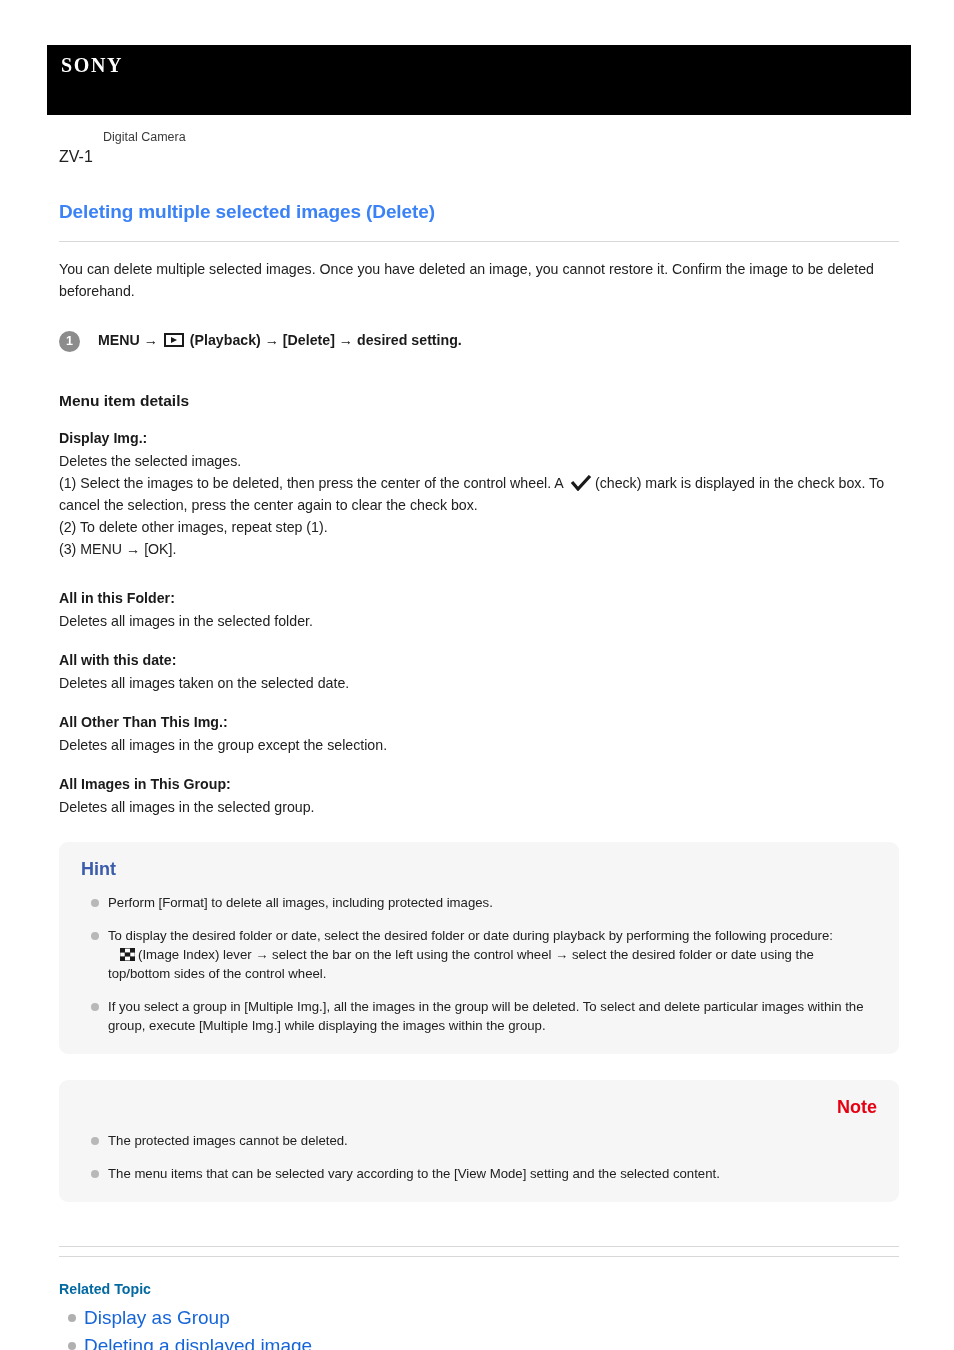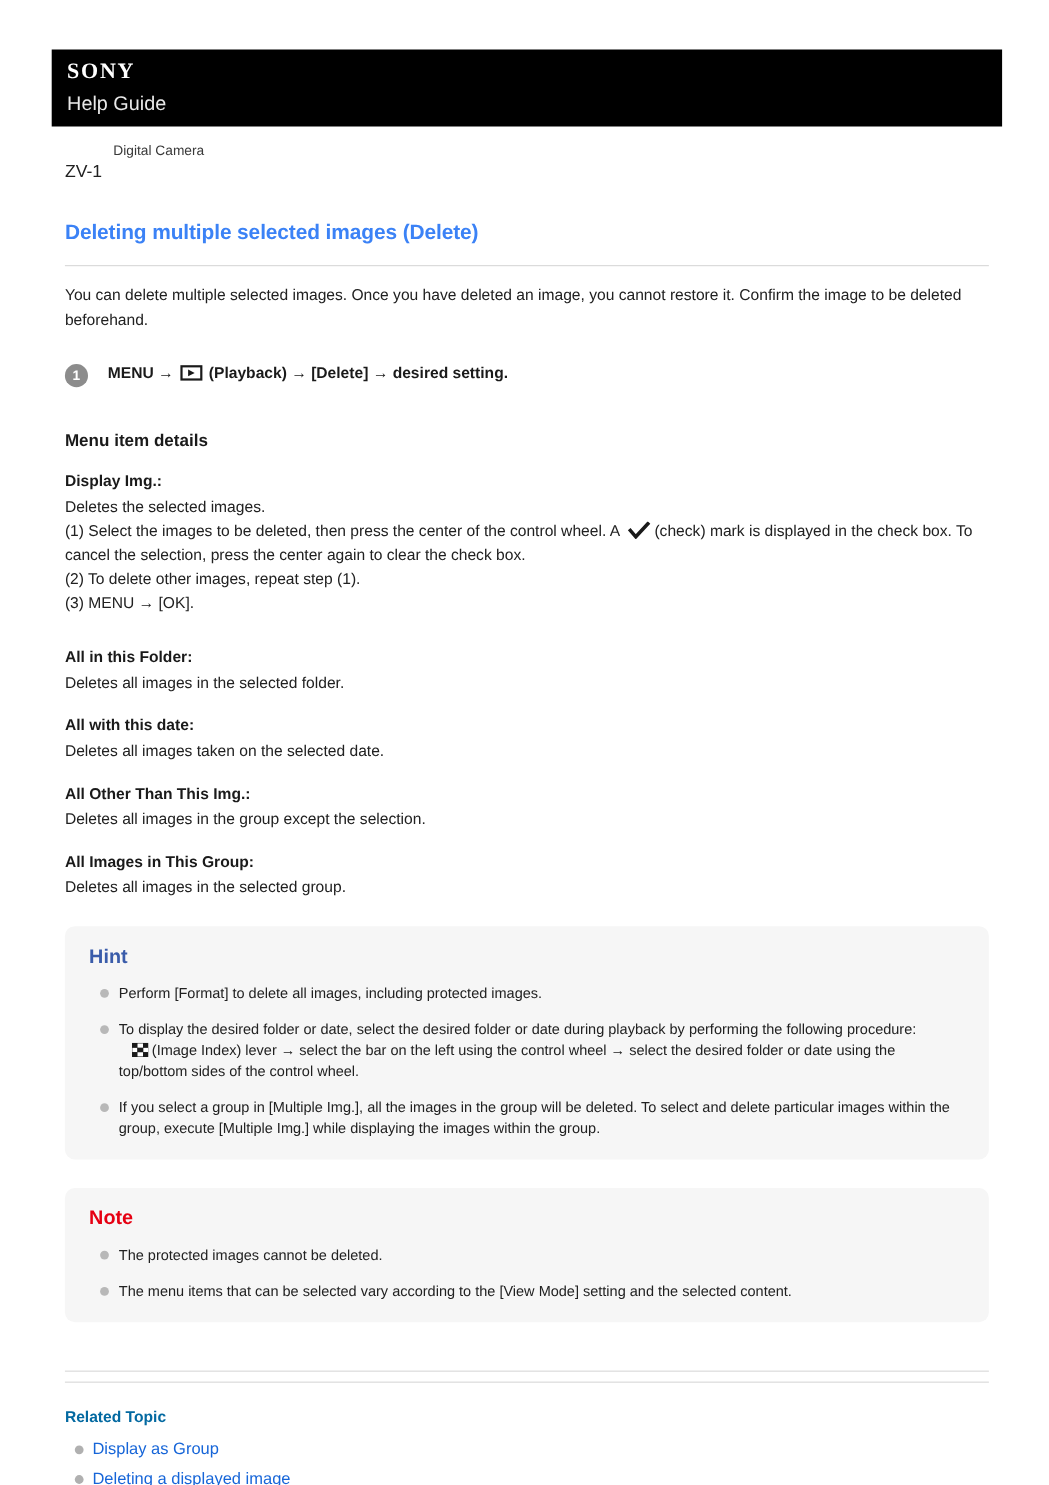--- a/index.html
+++ b/index.html
@@ -180,21 +180,21 @@
     margin-top: 24px;
   }
   .callout.note { margin-top: 26px; }
   .callout-title {
     font-size: 18px;
     font-weight: bold;
     line-height: 20px;
     margin-bottom: 8px;
   }
   .callout-title.hint  { color: #3a5caa; }
-  .callout-title.note  { color: #e60012; }
+  .callout-title.note  { color: #e60012; text-align: right; }
 
   ul.bullets {
     list-style: none;
     margin: 0;
     padding: 0;
   }
   ul.bullets li {
     position: relative;
     padding-left: 27px;
     margin-top: 14px;
@@ -249,33 +249,32 @@
     position: absolute;
     left: 9px;
     top: 7px;
     width: 8px;
     height: 8px;
     border-radius: 50%;
     background: #b0b0b0;
   }
   ul.links a {
     color: #1665d8;
-    font-size: 15px;
+    font-size: 19px;
     text-decoration: none;
   }
 </style>
 </head>
 <body>
 
 <div class="page">
   <div class="wrap">
 
     <div class="masthead">
       <div class="sony-logo">SONY</div>
-      <div class="help-guide">Help Guide</div>
     </div>
 
     <div class="product">
       <div class="product-cat">Digital Camera</div>
       <div class="product-model">ZV-1</div>
     </div>
 
     <div class="article">
       <h1 class="article-title">Deleting multiple selected images (Delete)</h1>
       <hr class="rule">

